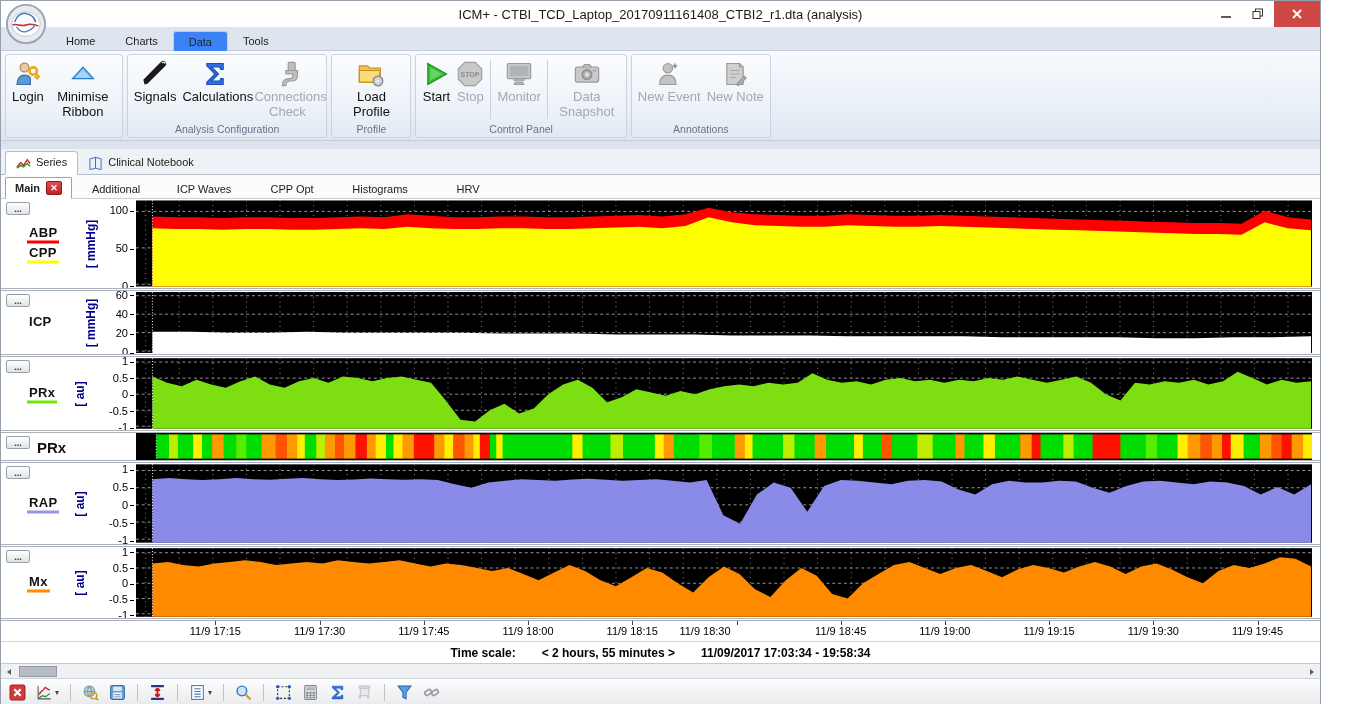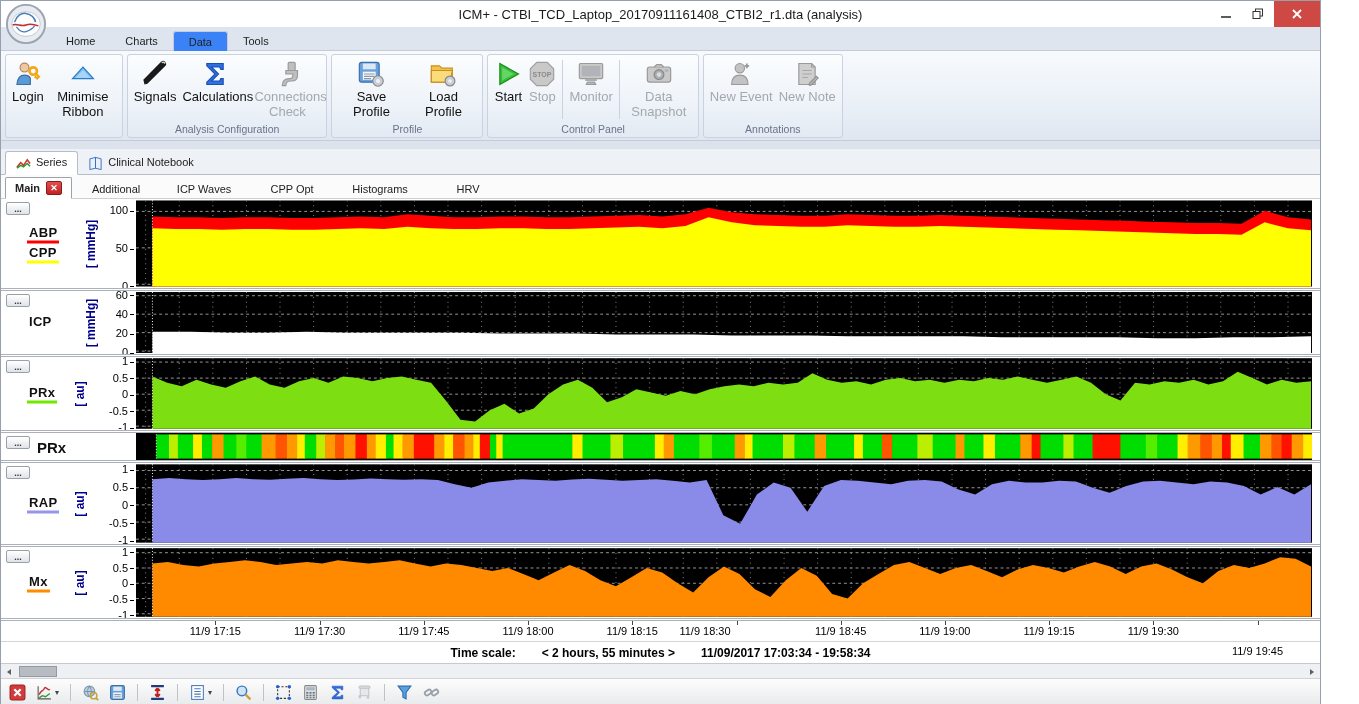--- a/index.html
+++ b/index.html
@@ -155,31 +155,20 @@
                 <rect x="13" y="2" width="6" height="7" rx="1"></rect>
                 <path d="M11 9h10v4c0 3-2 5-5 5h-1c-3 0-4 2-4 4H8c0-4 2-6 6-6 2 0 3-1 3-3v-1h-6z"></path>
               </svg></span>
             <span class="rb-lbl">Connections Check</span>
           </div>
         </div>
         <div class="rg-title">Analysis Configuration</div>
       </div>
       <div class="rgroup">
         <div class="rg-btns">
-          <div class="rb-btn">
-            <span class="rb-ico"><svg viewBox="0 0 24 24">
-                <rect x="2" y="2" width="17" height="17" rx="2" fill="#6aa0dc" stroke="#3a70ac"></rect>
-                <rect x="5" y="3" width="11" height="5" fill="#dce8f4"></rect>
-                <rect x="5" y="10" width="11" height="7" fill="#f4f7fa"></rect>
-                <path d="M6 12h9M6 14h9M6 16h6" stroke="#8899aa"></path>
-                <circle cx="18" cy="18" r="4.5" fill="#c8cdd4" stroke="#888"></circle>
-                <circle cx="18" cy="18" r="1.8" fill="#eef"></circle>
-              </svg></span>
-            <span class="rb-lbl">Save Profile</span>
-          </div>
           <div class="rb-btn">
             <span class="rb-ico"><svg viewBox="0 0 24 24">
                 <path d="M2 5h7l2 2h9v12H2z" fill="#f4c34c" stroke="#c89020"></path>
                 <path d="M2 9h18l-2 10H2z" fill="#fadc7a" stroke="#c89020"></path>
                 <circle cx="18" cy="18" r="4.2" fill="#c8cdd4" stroke="#888"></circle>
                 <circle cx="18" cy="18" r="1.6" fill="#eef"></circle>
               </svg></span>
             <span class="rb-lbl">Load Profile</span>
           </div>
         </div>
@@ -693,21 +682,21 @@
       <span class="xlabel" style="left: 704px;">11/9 18:30</span>
       <span class="xtickmark" style="left: 839.7px;"></span>
       <span class="xlabel" style="left: 839.7px;">11/9 18:45</span>
       <span class="xtickmark" style="left: 943.9px;"></span>
       <span class="xlabel" style="left: 943.9px;">11/9 19:00</span>
       <span class="xtickmark" style="left: 1048.1px;"></span>
       <span class="xlabel" style="left: 1048.1px;">11/9 19:15</span>
       <span class="xtickmark" style="left: 1152.3px;"></span>
       <span class="xlabel" style="left: 1152.3px;">11/9 19:30</span>
       <span class="xtickmark" style="left: 1256.5px;"></span>
-      <span class="xlabel" style="left: 1256.5px; margin-top: 20px;">11/9 19:45</span>
+      <span class="xlabel" style="left: 1256.5px;">11/9 19:45</span>
     </div>
 
   <div class="timescale">
     <span>Time scale:</span>
     <span>&lt; 2 hours, 55 minutes &gt;</span>
     <span>11/09/2017 17:03:34 - 19:58:34</span>
   </div>
 
   <div class="scrollbar">
     <span class="sb-arrow" style="left:0">

